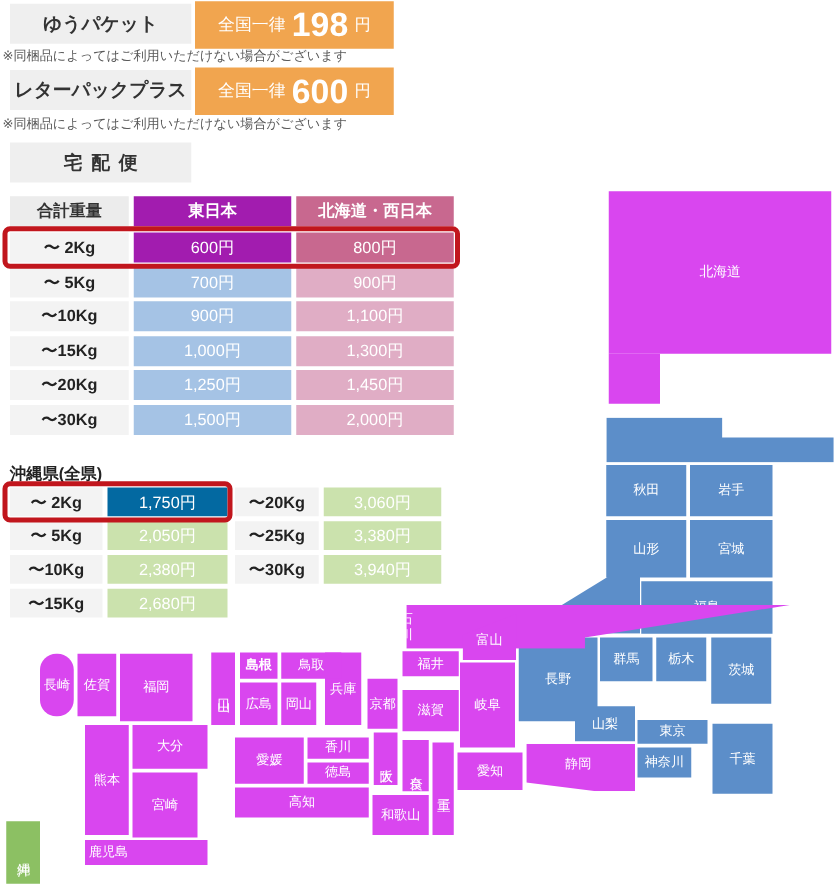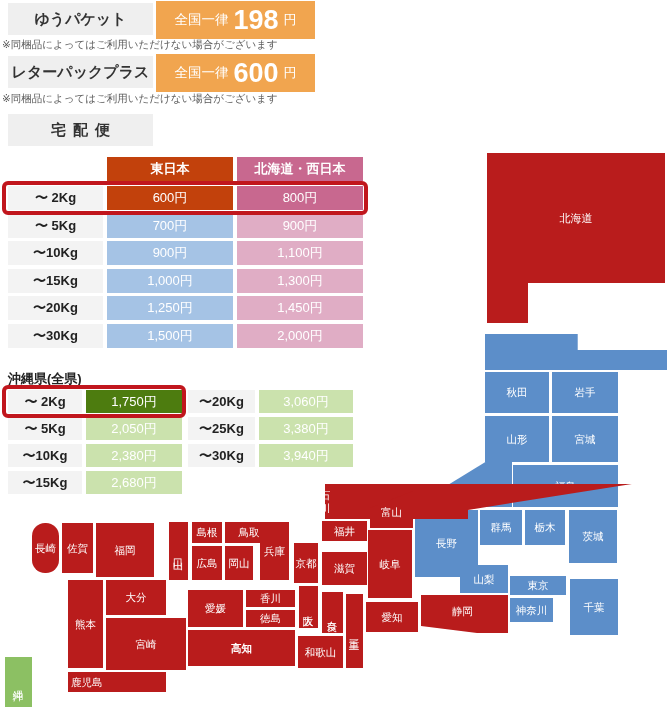--- a/index.html
+++ b/index.html
@@ -13,32 +13,32 @@
     display:flex;align-items:center;justify-content:center;color:#fff;gap:5px}
   .rp{font-size:13.5px}.rn{font-size:27px;font-weight:bold;line-height:1}.ru{font-size:13px}
   .note{position:absolute;left:2px;font-size:10.5px;color:#595959;white-space:nowrap}
   .oki-title{position:absolute;left:8px;top:370px;font-size:13px;font-weight:bold;color:#222}
   
   .cell{position:absolute;display:flex;align-items:center;justify-content:center;
     box-sizing:border-box;font-size:13px;color:#fff}
   .cell.wt{background:#F3F3F3;color:#222;font-weight:bold;font-size:13px}
   .cell.hdrwt{background:#ECECEC;color:#333;font-weight:bold;font-size:13px}
   .cell.hdr{font-weight:bold;font-size:13px}
-  .cell.east{background:#A5C3E5}.cell.east.dark{background:#c2410c}
+  .cell.east{background:#A5C3E5}.cell.east.dark{background:#a21caf}
   .cell.west{background:#E0ADC5}.cell.west.dark{background:#C8688F}
-  .cell.green{background:#CBE2AD}.cell.green.dark{background:#4d7c0f}
+  .cell.green{background:#CBE2AD}.cell.green.dark{background:#0369a1}
   
   .hl{position:absolute;border:4px solid #C1161D;border-radius:6px;box-sizing:border-box;z-index:5}
   #hl-main{left:2px;top:181px;width:366px;height:34px}
   #hl-oki{left:2px;top:385px;width:184px;height:33px}
   
   .pref{position:absolute;display:flex;align-items:center;justify-content:center;
     color:#fff;font-size:10.5px;box-sizing:border-box;line-height:1.15}
   .pref.east{background:#5C8EC9}
-  .pref.west{background:#b91c1c}
+  .pref.west{background:#d946ef}
   .pref.oki{background:#8CC063}
   .pref.vert .lbl{writing-mode:vertical-rl}
   #pref-hokkaido{font-size:11px}
   #pref-aomori{clip-path:polygon(0 0,27.8% 0,27.8% 44.4%,54.9% 44.4%,54.9% 0,100% 0,100% 100%,0 100%);padding-left:50%}
   #pref-niigata{clip-path:polygon(0 100%,75% 0,100% 0,100% 100%);padding-top:16px;padding-left:34px}
   #pref-toyama{clip-path:polygon(0 51%,100% 9.8%,100% 100%,0 100%);padding-top:10px}
   #pref-ishikawa{clip-path:polygon(0 0,100% 0,46.6% 74%,46.6% 100%,0 100%);padding-right:46%}
   #pref-saitama{clip-path:polygon(0 0,100% 0,100% 100%,34.9% 100%,34.9% 59.3%,0 59.3%)}
   #pref-shizuoka{clip-path:polygon(0 0,100% 0,100% 100%,64.4% 100%,0 81.6%);padding-bottom:6px;padding-right:4px}
   #pref-kagoshima{justify-content:flex-start;padding-left:3px}
@@ -63,20 +63,21 @@
     <span class="ru">円</span>
   </div>
   <div class="note" style="top:92px">※同梱品によってはご利用いただけない場合がございます</div>
 
   <div class="optbox takuhai" style="top:114px">宅配便</div>
 
   <div class="oki-title">沖縄県(全県)</div>
 
   <div class="hl" id="hl-main"></div>
   <div class="hl" id="hl-oki"></div>
+<div class="cell hdrwt" style="left: 8px; top: 157px; width: 95px; height: 24px;">合計重量</div>
     <div class="cell east dark hdr" style="left: 107px; top: 157px; width: 126px; height: 24px;">東日本</div>
     <div class="cell west dark hdr" style="left: 237px; top: 157px; width: 126px; height: 24px;">北海道・西日本</div>
     <div class="cell wt" style="left: 8px; top: 186px; width: 95px; height: 24px;">〜 2Kg</div>
     <div class="cell east dark" style="left: 107px; top: 186px; width: 126px; height: 24px;">600円</div>
     <div class="cell west dark" style="left: 237px; top: 186px; width: 126px; height: 24px;">800円</div>
     <div class="cell wt" style="left: 8px; top: 214px; width: 95px; height: 24px;">〜 5Kg</div>
     <div class="cell east" style="left: 107px; top: 214px; width: 126px; height: 24px;">700円</div>
     <div class="cell west" style="left: 237px; top: 214px; width: 126px; height: 24px;">900円</div>
     <div class="cell wt" style="left: 8px; top: 241px; width: 95px; height: 24px;">〜10Kg</div>
     <div class="cell east" style="left: 107px; top: 241px; width: 126px; height: 24px;">900円</div>
@@ -186,60 +187,60 @@
     </div>
     <div class="pref west" id="pref-shizuoka" style="left: 421px; top: 595px; width: 87px; height: 38px;">
       <span class="lbl">静岡</span>
     </div>
     <div class="pref west" id="pref-hyogo" style="left: 260px; top: 522px; width: 29px; height: 58px;">
       <span class="lbl">兵庫</span>
     </div>
     <div class="pref west" id="pref-tottori" style="left: 225px; top: 522px; width: 48px; height: 21px;">
       <span class="lbl">鳥取</span>
     </div>
-    <div class="pref west" id="pref-shimane" style="left: 192px; top: 522px; width: 30px; height: 21px;">
+    <div class="pref west" id="pref-shimane" style="left: 192px; top: 522px; width: 30px; height: 21px; font-weight: bold;">
       <span class="lbl">島根</span>
     </div>
     <div class="pref west" id="pref-okayama" style="left: 225px; top: 546px; width: 28px; height: 34px;">
       <span class="lbl">岡山</span>
     </div>
     <div class="pref west" id="pref-hiroshima" style="left: 192px; top: 546px; width: 30px; height: 34px;">
       <span class="lbl">広島</span>
     </div>
     <div class="pref west vert" id="pref-yamaguchi" style="left: 169px; top: 522px; width: 19px; height: 58px;">
       <span class="lbl">山口</span>
     </div>
     <div class="pref west" id="pref-ehime" style="left: 188px; top: 590px; width: 55px; height: 37px; text-align: right;">
       <span class="lbl">愛媛</span>
     </div>
     <div class="pref west" id="pref-kagawa" style="left: 246px; top: 590px; width: 49px; height: 17px;">
       <span class="lbl">香川</span>
     </div>
     <div class="pref west" id="pref-tokushima" style="left: 246px; top: 610px; width: 49px; height: 17px;">
       <span class="lbl">徳島</span>
     </div>
-    <div class="pref west" id="pref-kochi" style="left: 188px; top: 630px; width: 107px; height: 36px; font-weight: bold;">
+    <div class="pref west" id="pref-kochi" style="left: 188px; top: 630px; width: 107px; height: 24px;">
       <span class="lbl">高知</span>
     </div>
     <div class="pref west" id="pref-nagasaki" style="left: 32px; top: 523px; width: 27px; height: 50px; border-radius: 13px;">
       <span class="lbl">長崎</span>
     </div>
     <div class="pref west" id="pref-saga" style="left: 62px; top: 523px; width: 31px; height: 50px;">
       <span class="lbl">佐賀</span>
     </div>
     <div class="pref west" id="pref-fukuoka" style="left: 96px; top: 523px; width: 58px; height: 54px;">
       <span class="lbl">福岡</span>
     </div>
     <div class="pref west" id="pref-kumamoto" style="left: 68px; top: 580px; width: 35px; height: 88px;">
       <span class="lbl">熊本</span>
     </div>
     <div class="pref west" id="pref-oita" style="left: 106px; top: 580px; width: 60px; height: 35px;">
       <span class="lbl">大分</span>
     </div>
-    <div class="pref west" id="pref-miyazaki" style="left: 106px; top: 618px; width: 80px; height: 52px;">
+    <div class="pref west" id="pref-miyazaki" style="left: 106px; top: 618px; width: 52px; height: 52px;">
       <span class="lbl">宮崎</span>
     </div>
     <div class="pref west" id="pref-kagoshima" style="left: 68px; top: 672px; width: 98px; height: 20px;">
       <span class="lbl">鹿児島</span>
     </div>
     <div class="pref oki vert" id="pref-okinawa" style="left: 5px; top: 657px; width: 27px; height: 50px;">
       <span class="lbl">沖縄</span>
     </div>
   </div>
 

